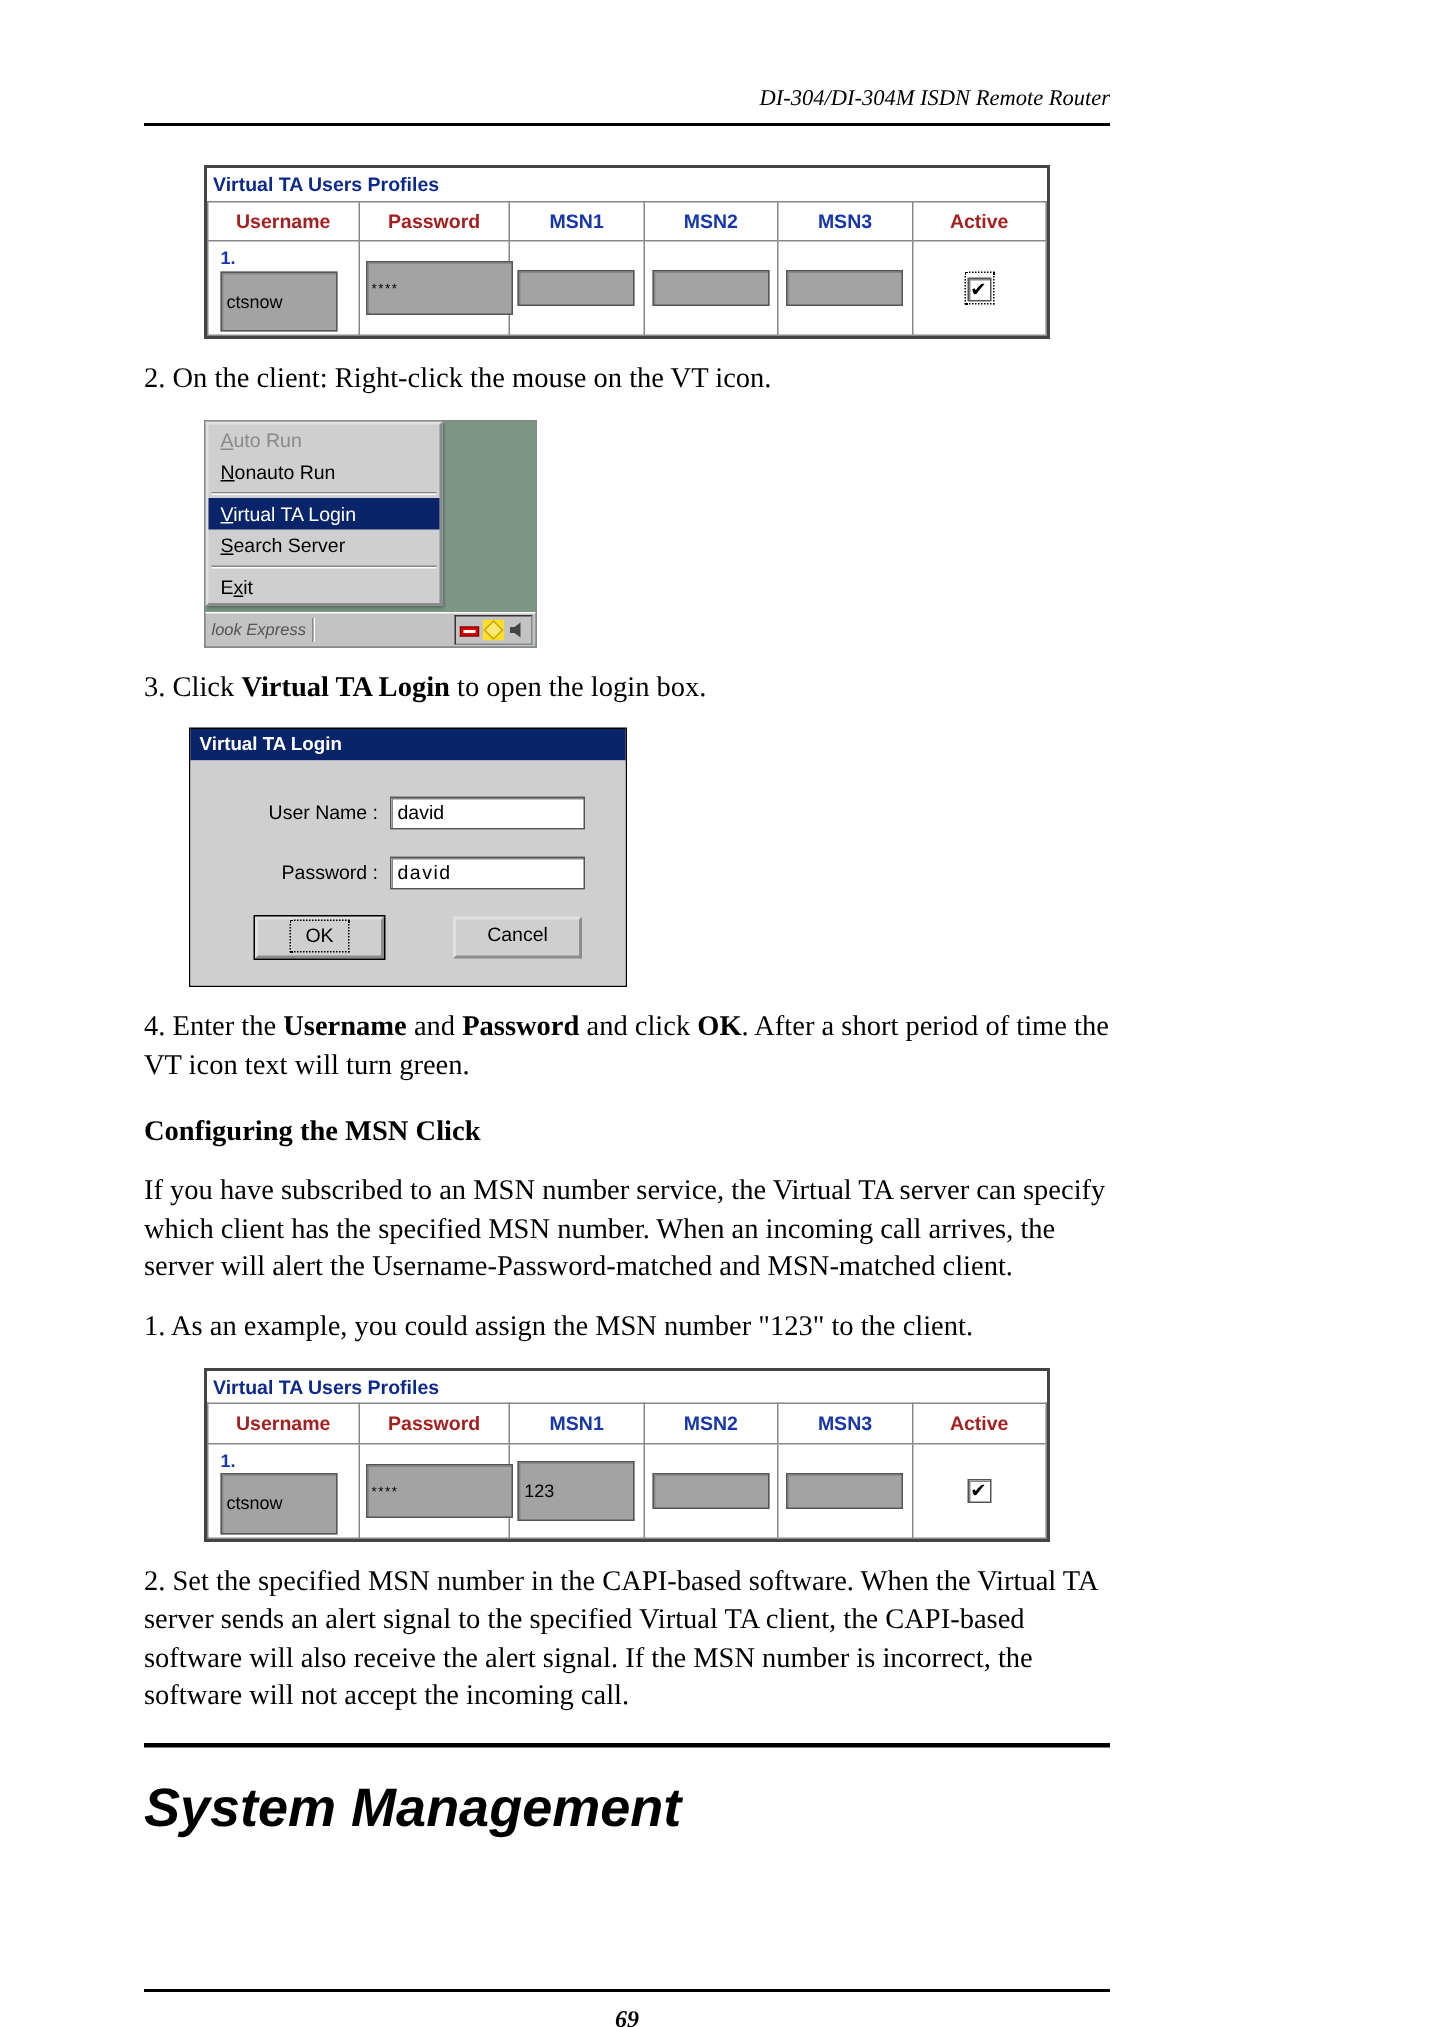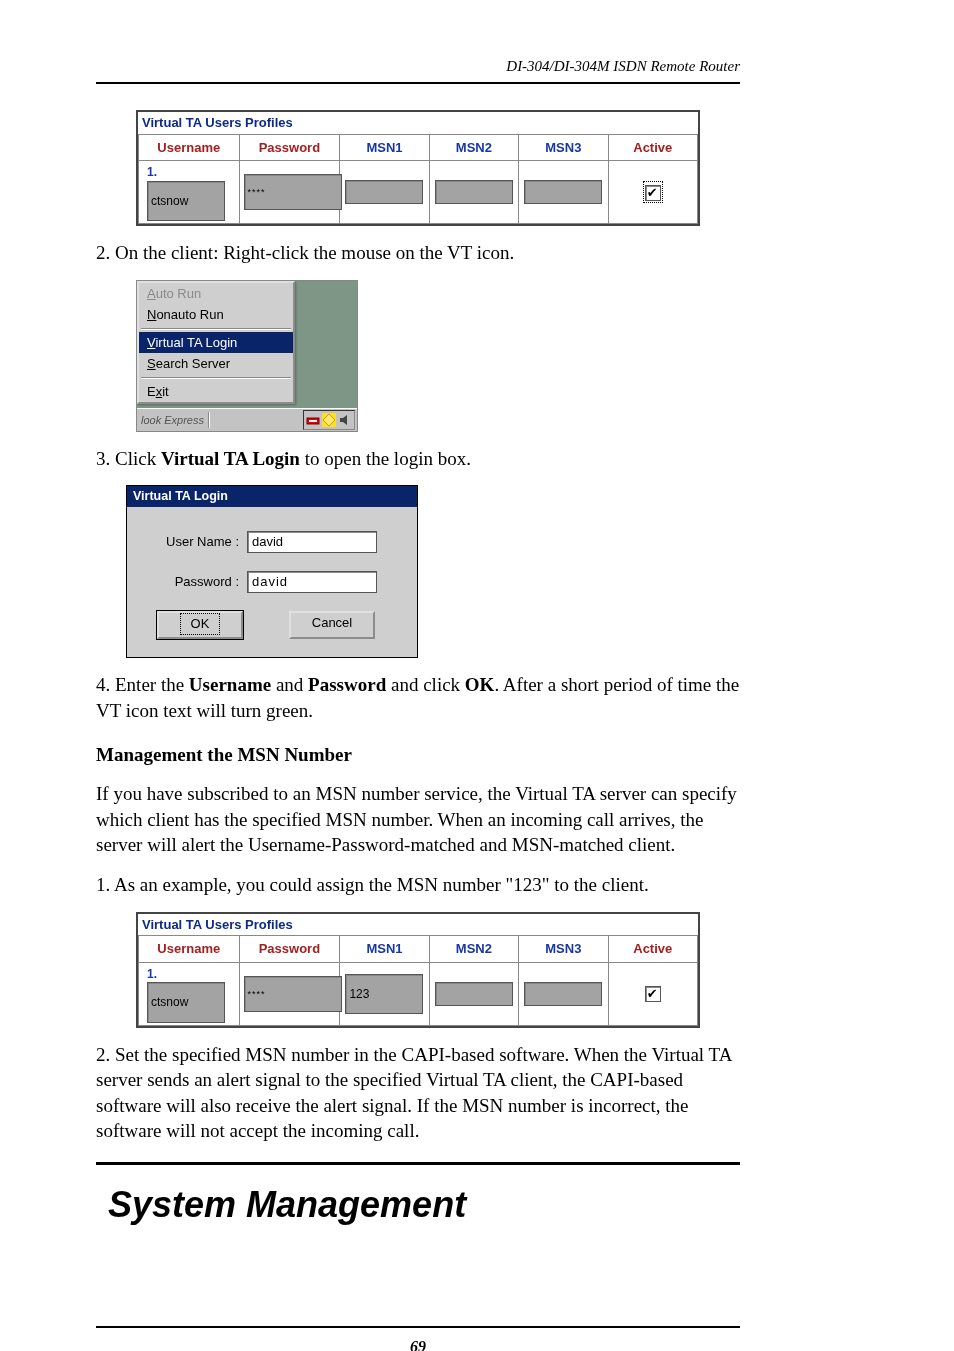--- a/index.html
+++ b/index.html
@@ -211,21 +211,21 @@
   .dlg-title {
     background: #0a246a;
     color: #fff;
     font-family: Tahoma, "MS Sans Serif", sans-serif;
     font-size: 12.5px;
     font-weight: bold;
     padding: 2px 6px;
   }
   .dlg-body {
     background: #cfcfcf;
-    padding: 24px 20px 18px 12px;
+    padding: 24px 20px 18px 25px;
     font-family: "MS Sans Serif", Tahoma, sans-serif;
     font-size: 13px;
   }
   .dlg-row {
     display: flex;
     align-items: center;
     margin-bottom: 18px;
   }
   .dlg-label {
     width: 100px;
@@ -270,21 +270,21 @@
   }
 
   
   .para { margin: 14px 0; }
   .section-h { font-weight: bold; margin: 18px 0 10px 0; }
   .big-title {
     font-family: Arial, Helvetica, sans-serif;
     font-weight: bold;
     font-style: italic;
     font-size: 36px;
-    margin: 16px 0 0 12px;
+    margin: 16px 0 0 0;
   }
   .thick-line {
     border: none;
     border-top: 3px solid #000;
     margin: 18px 0 4px 0;
   }
 </style>
 </head>
 <body>
 
@@ -380,21 +380,21 @@
         <div class="dlg-btn default"><span class="dlg-btn-inner">OK</span></div>
         <div class="dlg-btn">Cancel</div>
       </div>
     </div>
   </div>
 
   <p class="para">
     <span>4. Enter the </span><b>Username</b><span> and </span><b>Password</b><span> and click </span><b>OK</b><span>. After a short period of time the VT icon text will turn green.</span>
   </p>
 
-  <p class="section-h">Management the MSN Number</p>
+  <p class="section-h">Configuring the MSN Click</p>
   <p class="para">If you have subscribed to an MSN number service, the Virtual TA server can specify which client has the specified MSN number. When an incoming call arrives, the server will alert the Username-Password-matched and MSN-matched client.</p>
   <p class="para">1. As an example, you could assign the MSN number "123" to the client.</p>
 
   <div class="profiles-wrap">
     <div class="profiles-outer">
       <div class="profiles-caption">Virtual TA Users Profiles</div>
       <table class="profiles">
         <colgroup>
           <col style="width:18%">
             <col style="width:18%">

